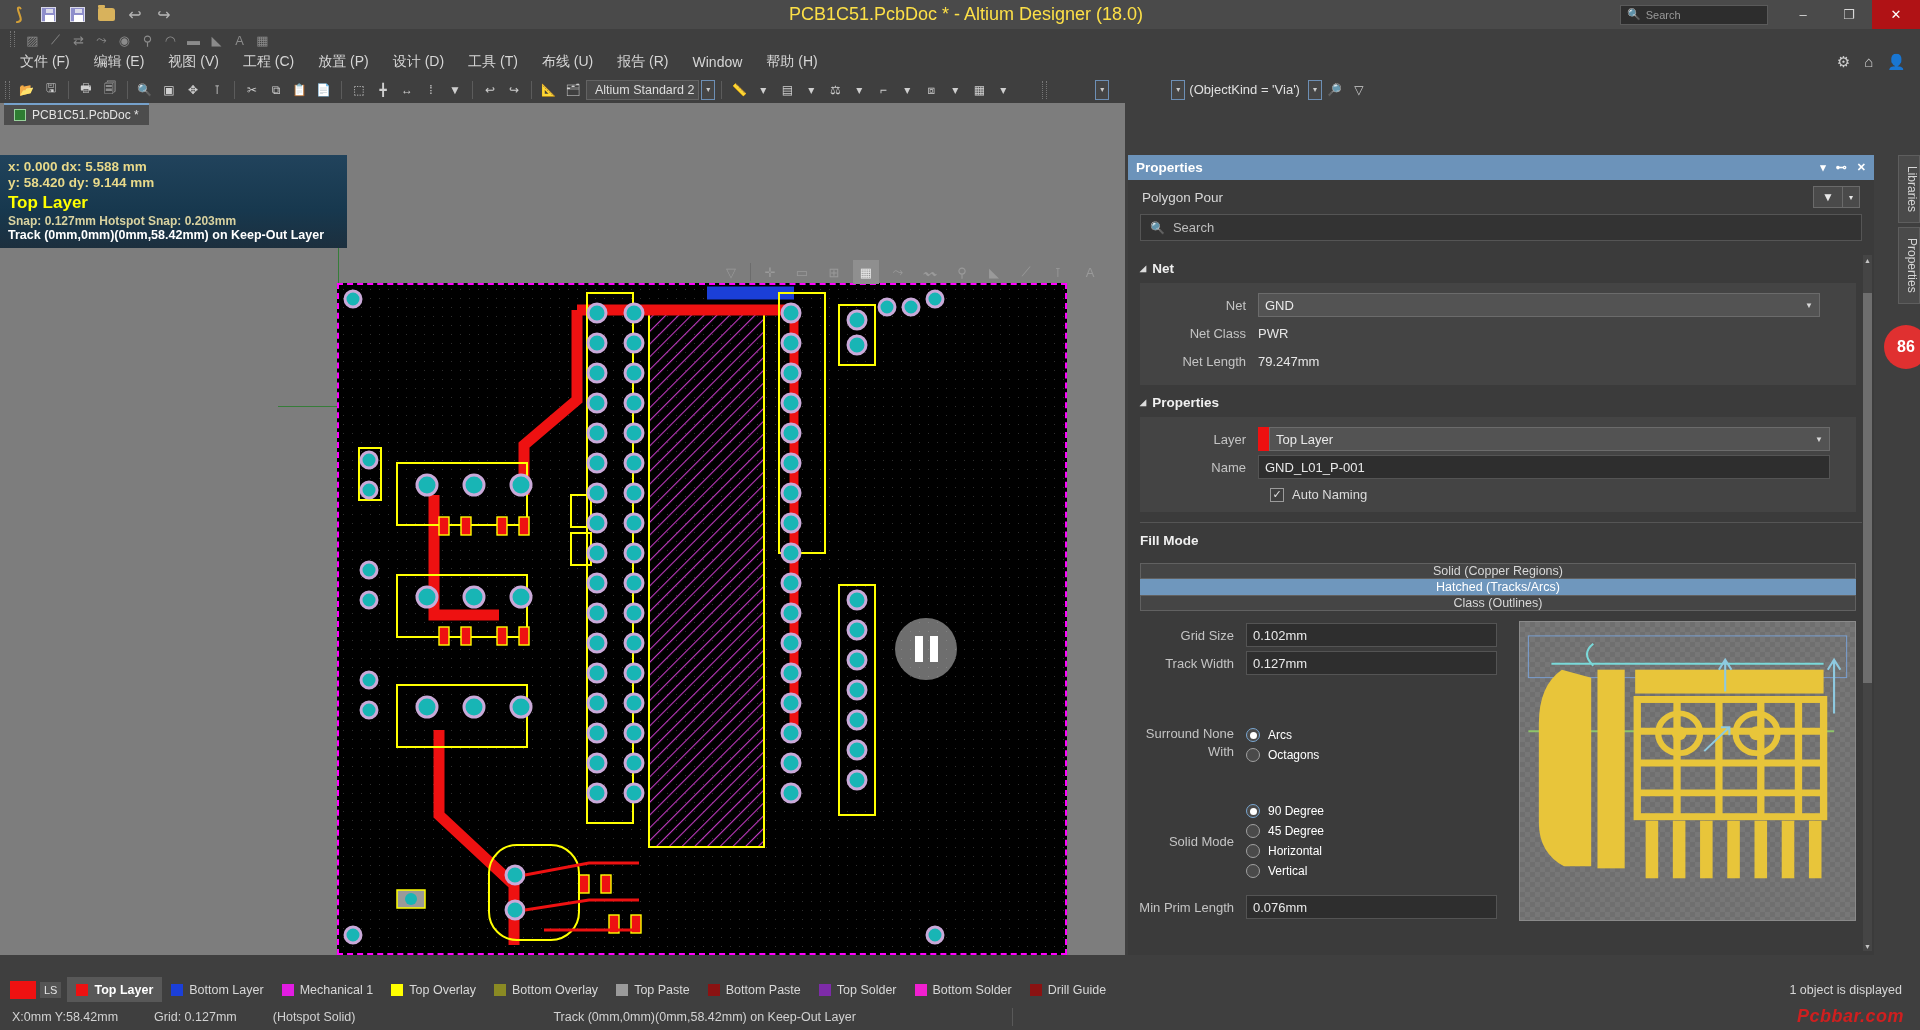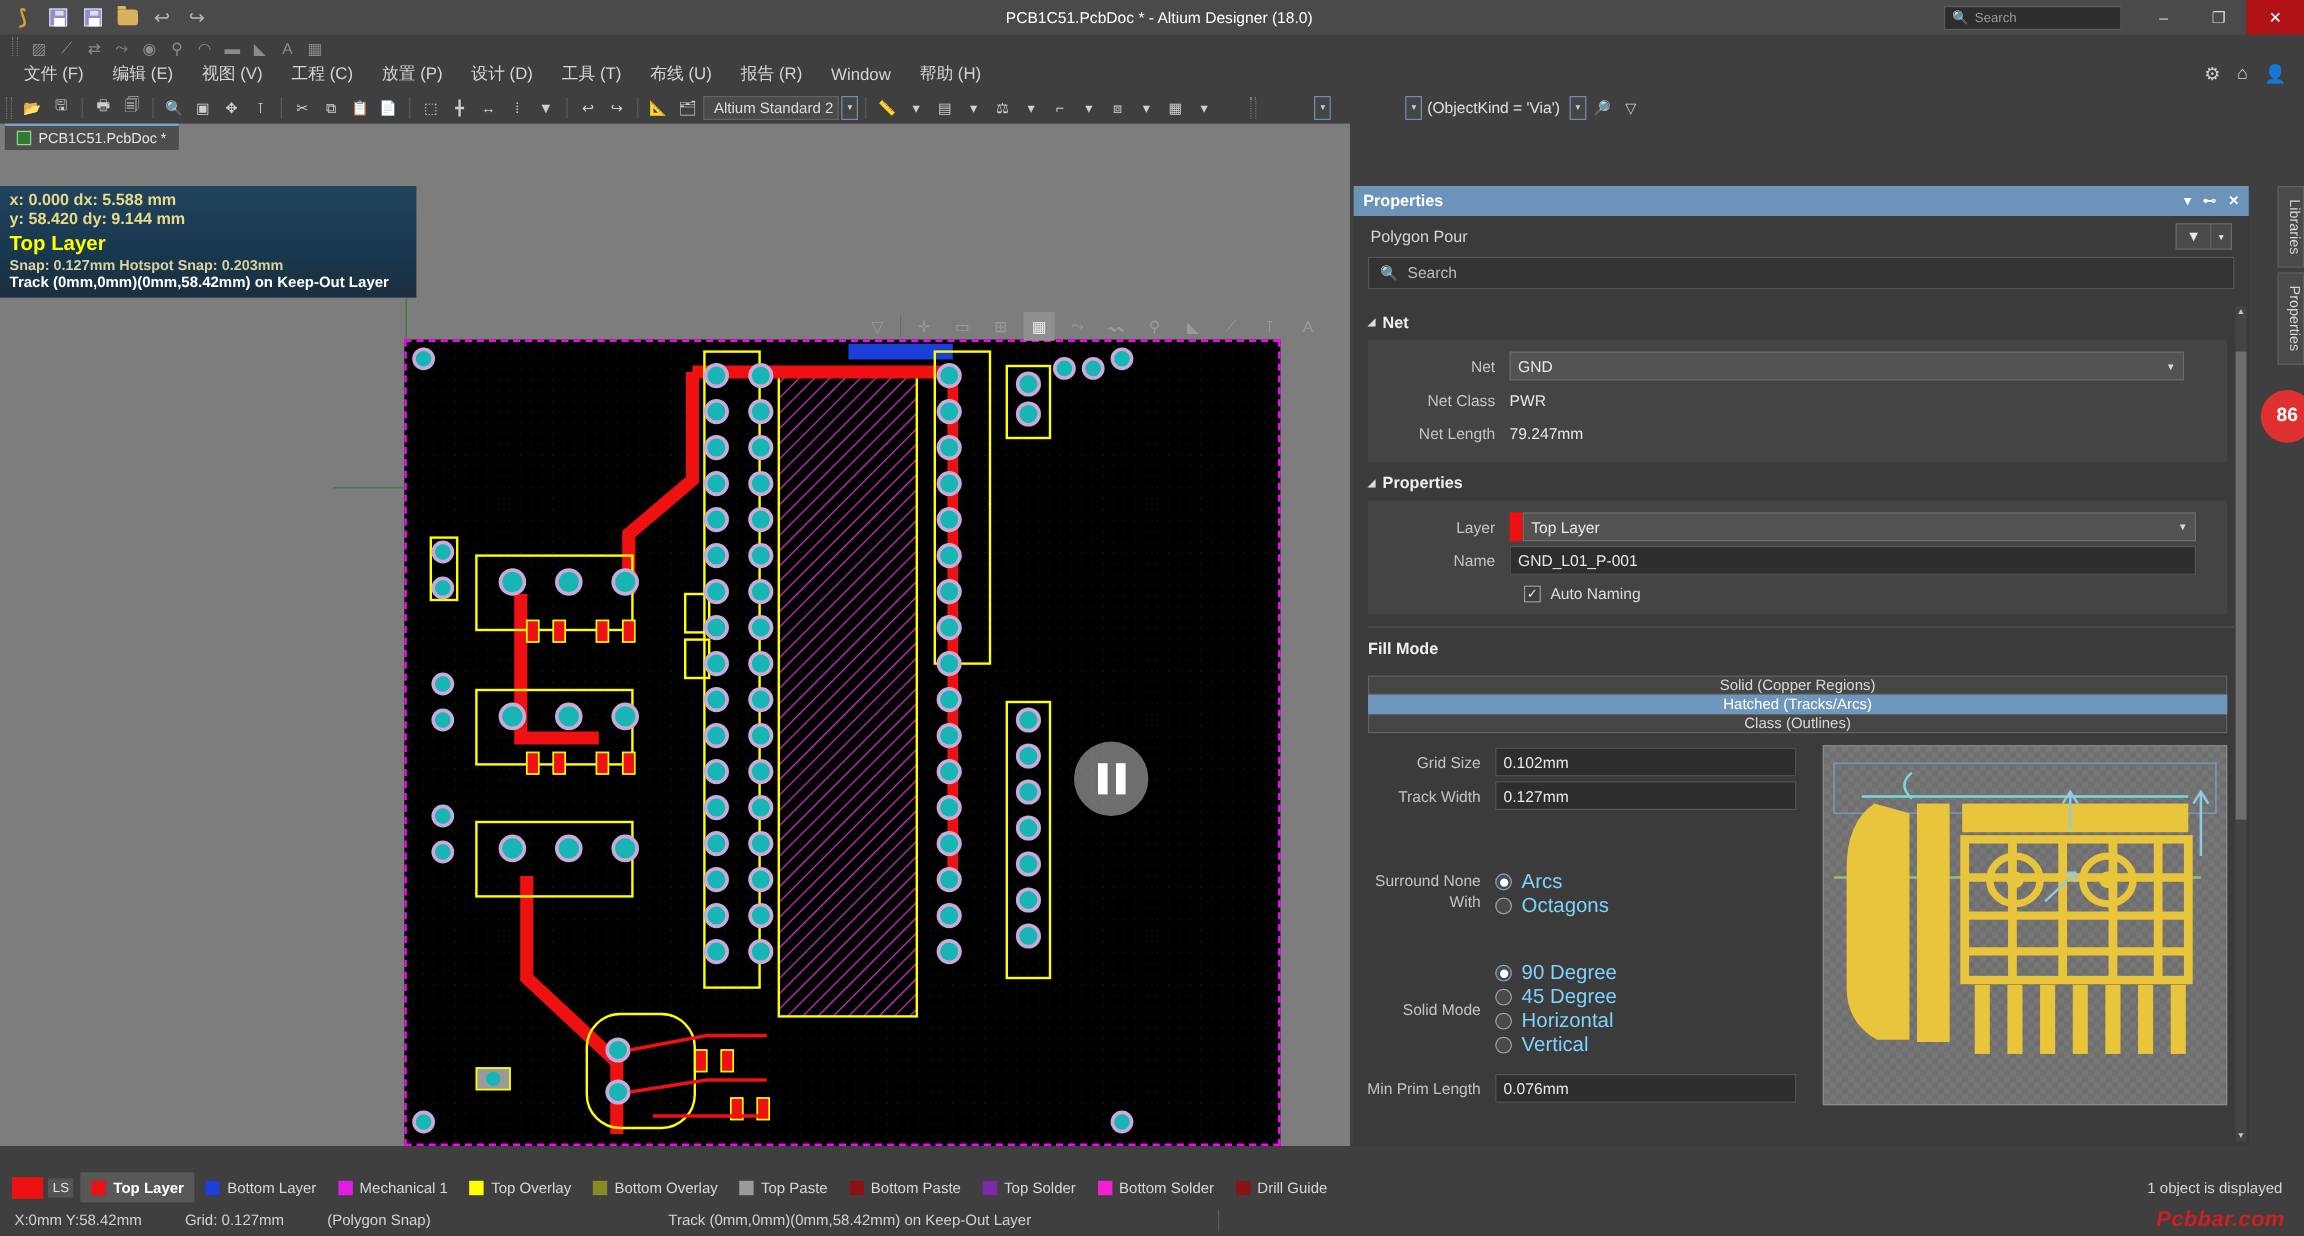--- a/index.html
+++ b/index.html
@@ -22,22 +22,22 @@
     justify-content: center; font-size: 15px; color: #c9c9c9; cursor: pointer;
   }
   .logo-a { color: #d4a037; font-size: 17px; font-weight: bold; }
   .sv { width: 15px; height: 15px; background: #8e8ecb; border: 1px solid #d8d8e8; position: relative; }
   .sv:after { content:''; position:absolute; left:3px; top:7px; width:9px; height:7px; background:#fff; }
   .sv:before { content:''; position:absolute; left:4px; top:1px; width:7px; height:4px; background:#dcdcea; }
   .folder { width:17px;height:13px;background:#d8b25c;border-radius:1px 3px 2px 2px; position:relative;}
   .folder:before{content:'';position:absolute;left:0;top:-3px;width:7px;height:3px;background:#d8b25c;border-radius:1px;}
   .arr { font-size: 16px; color: #b6b6b6; }
   .tb-title {
-    position:absolute; left:0; right:0; text-align:center; font-size: 13px;
-    color:#ffffff; pointer-events:none;padding-left:12px;
+    position:absolute; left:0; right:0; text-align:center; font-size: 18px;
+    color:#fde047; pointer-events:none;padding-left:12px;
   }
   .tb-right { margin-left:auto; display:flex; align-items:center; height:29px; }
   .tb-search {
     width: 148px; height: 20px; background:#2d2d2d; border:1px solid #5a5a5a;
     display:flex; align-items:center; gap:5px; padding:0 6px; margin-right: 12px;
   }
   .tb-search span.q { color:#cfcfcf; font-size:11px; }
   .tb-search .ph { color:#9a9a9a; font-size:11px; }
   .winbtn { width:46px; height:29px; display:flex;align-items:center;justify-content:center;
     color:#d8d8d8; font-size:13px; cursor:pointer; }
@@ -189,21 +189,21 @@
   .seg.on { background:#6f97bd; color:#fff; border-color:#6f97bd;}
 
   .twocol { display:flex; margin-top:10px;justify-content:center; }
   .leftcol { width:385px; }
   .rightcol { flex:1; position:relative; margin:0 18px 0 6px; }
 
   .radio { width:14px;height:14px;border-radius:50%;border:1px solid #a0a0a0;background:#4a4a4a;
            display:flex;align-items:center;justify-content:center; flex:none;}
   .radio.on { border-color:#79a7d2; }
   .radio.on:after{ content:''; width:7px;height:7px;border-radius:50%;background:#fff;}
-  .rlabel{ color:#7dd3fc; font-size:17px; margin-left:8px;}
+  .rlabel{ color:#ffffff; font-size:12px; margin-left:8px;}
   .rrow{ display:flex; align-items:center; height:20px; }
 
   .preview {
     position:absolute; inset:0; background:#6f6f6f;
     background-image: linear-gradient(45deg,#777 25%,transparent 25%,transparent 75%,#777 75%),
                       linear-gradient(45deg,#777 25%,transparent 25%,transparent 75%,#777 75%);
     background-size:10px 10px; background-position:0 0,5px 5px;
     border:1px solid #8a8a8a;
   }
 
@@ -829,21 +829,21 @@
     <div class="ltab">
       <span class="swatch" style="background:#8b1212"></span>
       <span>Drill Guide</span>
     </div>
     <div class="obj-disp">1 object is displayed</div>
   </div>
 
   <div class="statusbar">
     <div class="sb-item">X:0mm Y:58.42mm</div>
     <div class="sb-item">Grid: 0.127mm</div>
-    <div class="sb-item">(Polygon Snap)</div>
+    <div class="sb-item">(Hotspot Solid)</div>
     <div style="width:150px"></div>
     <div class="sb-item">Track (0mm,0mm)(0mm,58.42mm) on Keep-Out Layer</div>
     <div style="width:120px"></div>
     <div class="sb-sep"></div>
     <div class="wm">Pcbbar.com</div>
   </div>
 
 </div>
 
 </body></html>

